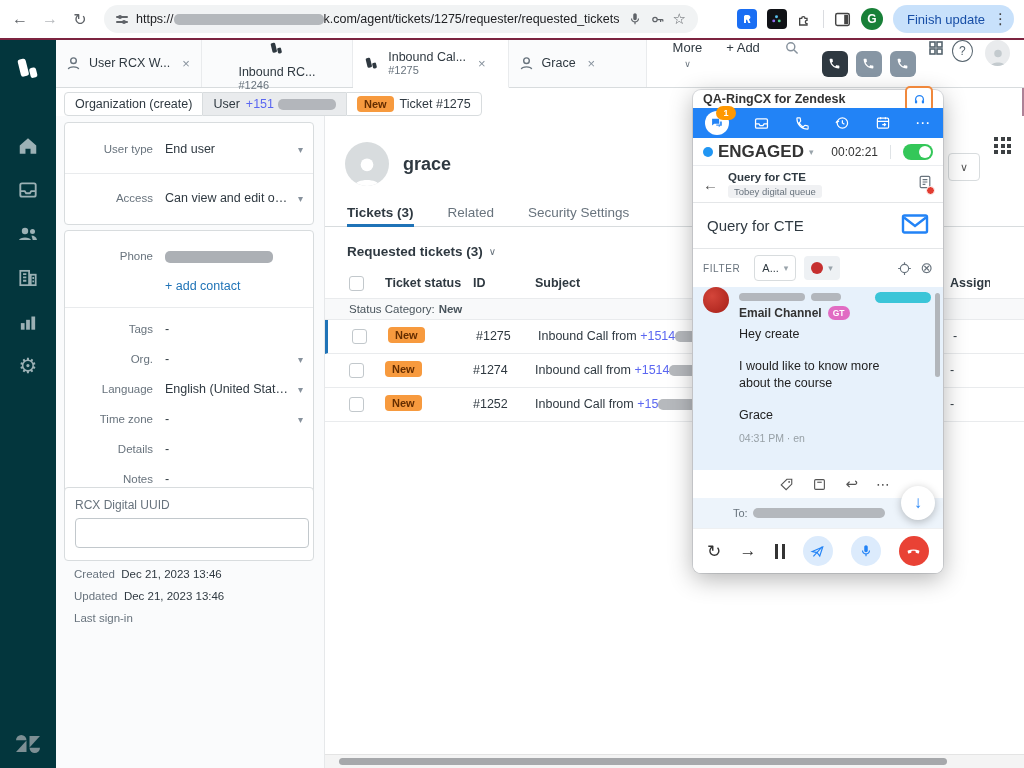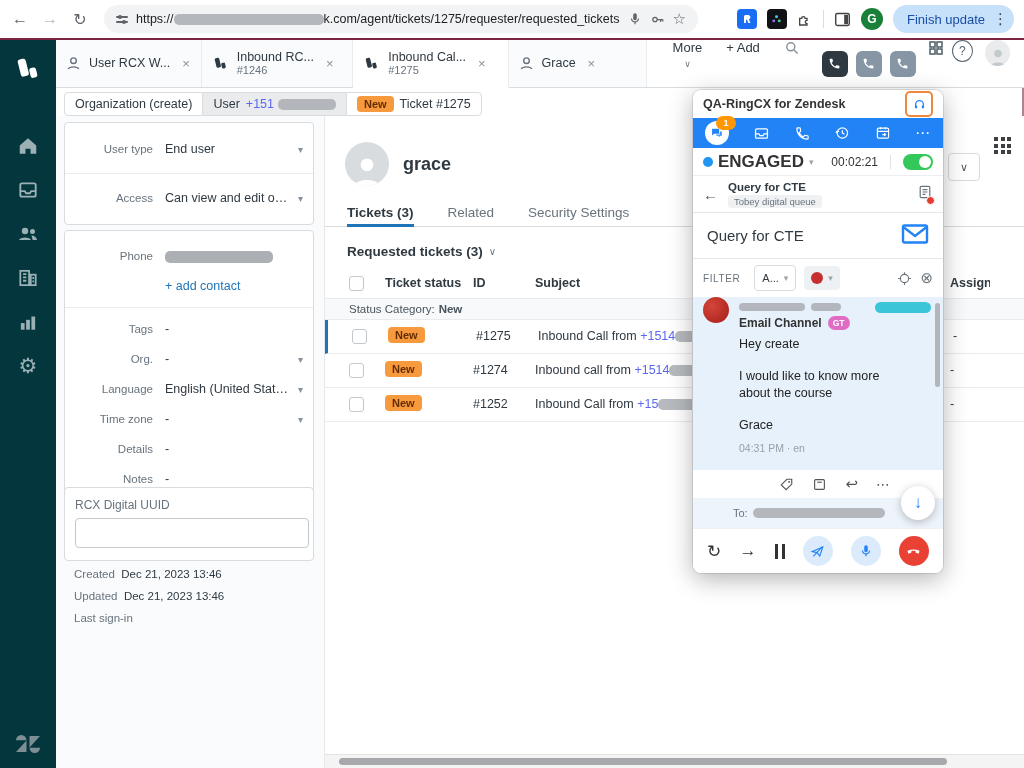--- a/index.html
+++ b/index.html
@@ -106,21 +106,21 @@
   .trow .tassign{position:absolute;left:625px;top:9px;color:#2f3941;}
   .hscroll{position:absolute;left:0;right:0;bottom:0;height:13px;background:#f4f4f4;border-top:1px solid #e4e4e4;}
   .hthumb{position:absolute;left:14px;top:3px;width:608px;height:7px;border-radius:4px;background:#a6a8ab;}
   .apps-grid{position:absolute;left:994px;top:137px;width:17px;height:17px;display:grid;grid-template-columns:repeat(3,4px);
              grid-template-rows:repeat(3,4px);gap:2.5px;cursor:pointer;z-index:3;}
   .apps-grid i{background:#3c4043;display:block;}
 
   
   .widget{position:absolute;left:693px;top:90px;width:250px;height:483px;background:#fff;border-radius:8px;z-index:10;
           box-shadow:0 6px 24px rgba(0,0,0,.3), 0 0 0 1px #e3e5e8;display:flex;flex-direction:column;overflow:visible;}
-  .w-title{height:28px;display:flex;align-items:center;padding:0 10px;justify-content:space-between;}
+  .w-title{height:18px;display:flex;align-items:center;padding:0 10px;justify-content:space-between;}
   .w-title .t{font-size:12.5px;font-weight:bold;color:#333;}
   .headset-btn{width:24px;height:22px;border:2px solid #f0883c;border-radius:5px;display:flex;align-items:center;justify-content:center;background:#fff;cursor:pointer;}
   .w-toolbar{height:30px;background:#2283f6;display:flex;align-items:center;justify-content:space-between;padding:0 12px;}
   .w-tool{position:relative;display:flex;align-items:center;justify-content:center;cursor:pointer;}
   .chat-active{width:24px;height:24px;border-radius:50%;background:#fff;display:flex;align-items:center;justify-content:center;}
   .w-badge{position:absolute;top:-5px;right:-7px;min-width:14px;height:14px;border-radius:8px;background:#ff9800;color:#fff;
            font-size:9px;font-weight:bold;display:flex;align-items:center;justify-content:center;padding:0 3px;}
   .w-ell{color:#fff;font-size:15px;letter-spacing:1px;}
   .w-status{height:27px;display:flex;align-items:center;padding:0 10px;gap:5px;}
   .dot-blue{width:10px;height:10px;border-radius:50%;background:#2196f3;}
@@ -296,21 +296,21 @@
         <svg width="15" height="15" viewBox="0 0 16 16" fill="none" stroke="#68737d" stroke-width="1.5">
             <circle cx="8" cy="5" r="3"></circle>
             <path d="M2.5 14c1-3.2 10-3.2 11 0"></path>
           </svg>
       </span>
       <div class="tcol">
           <span class="ttl">User RCX W...</span>
         </div>
       <span class="x">×</span>
     </div>
-    <div class="ztab" style="width:136px;">
+    <div class="ztab" style="width:136px;flex-direction:column;">
       <span class="ic">
         <svg width="17" height="17" viewBox="0 0 24 24">
             <rect x="5" y="4" width="6.5" height="14" rx="2" transform="rotate(-14 8 11)" fill="#2f3941"></rect>
             <rect x="13.5" y="11" width="5.5" height="8" rx="1.8" transform="rotate(-14 16 15)" fill="#2f3941"></rect>
           </svg>
       </span>
       <div class="tcol">
         <span class="ttl">Inbound RC...</span>
         <span class="sub">#1246</span>
       </div>

